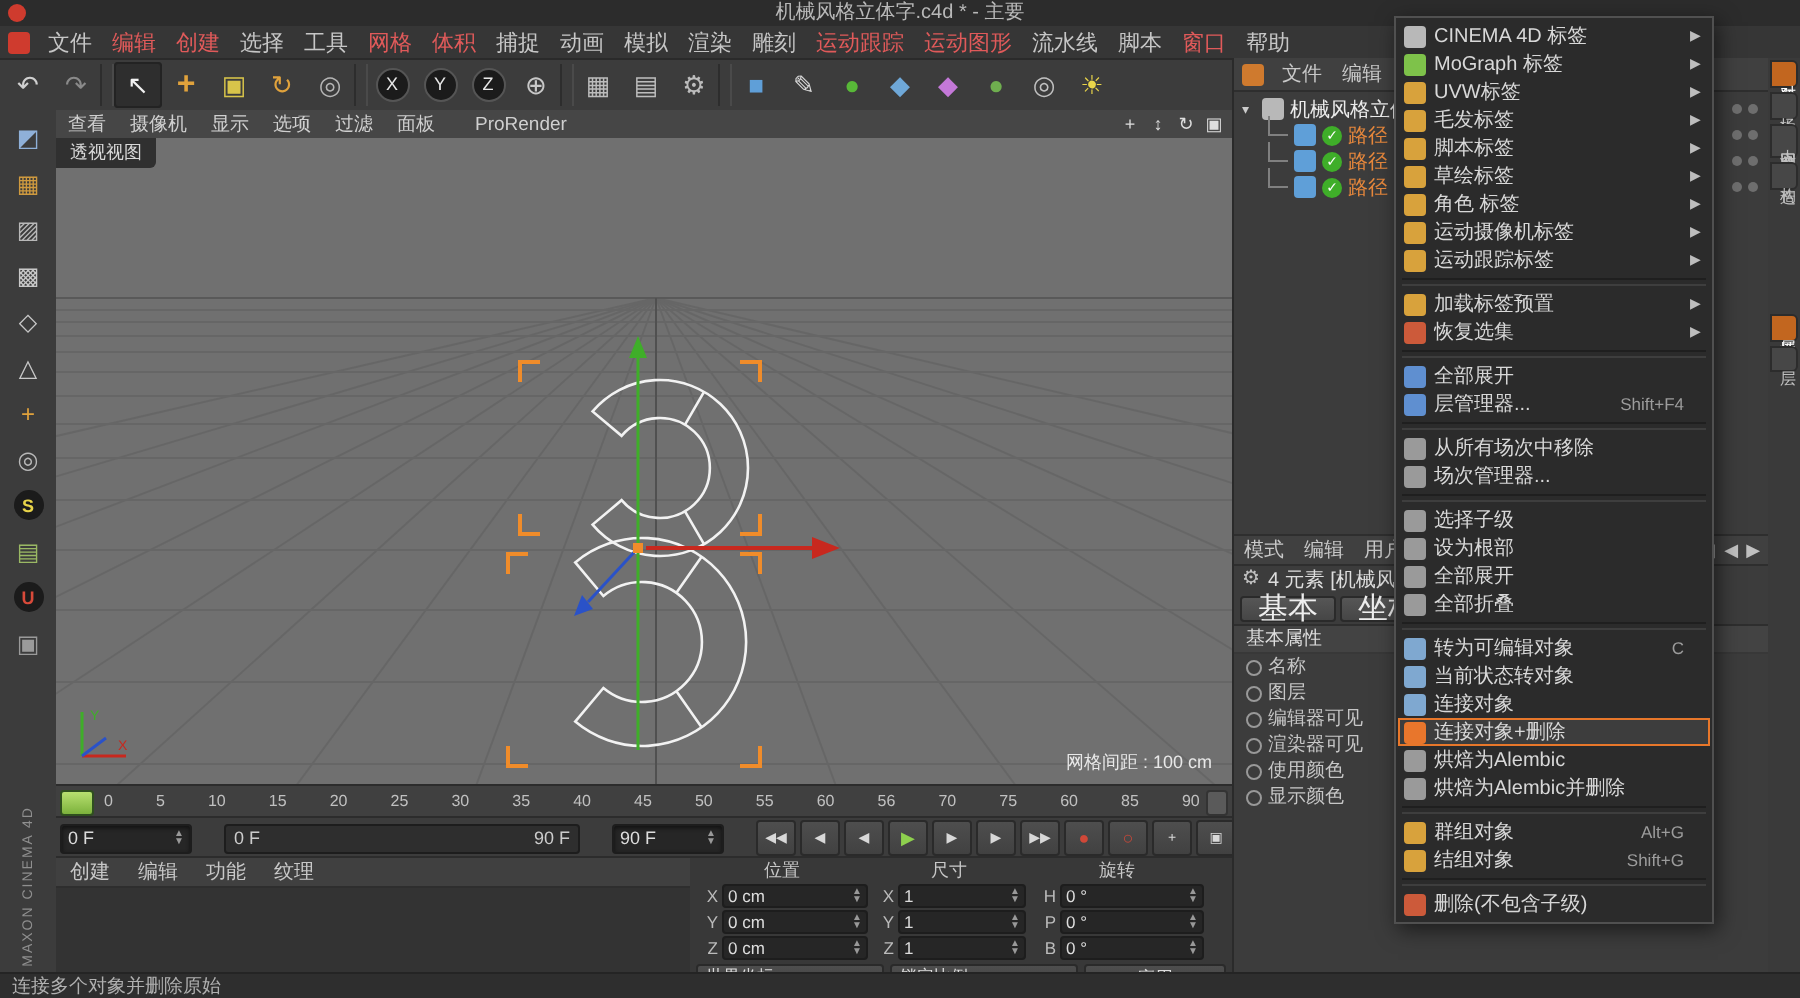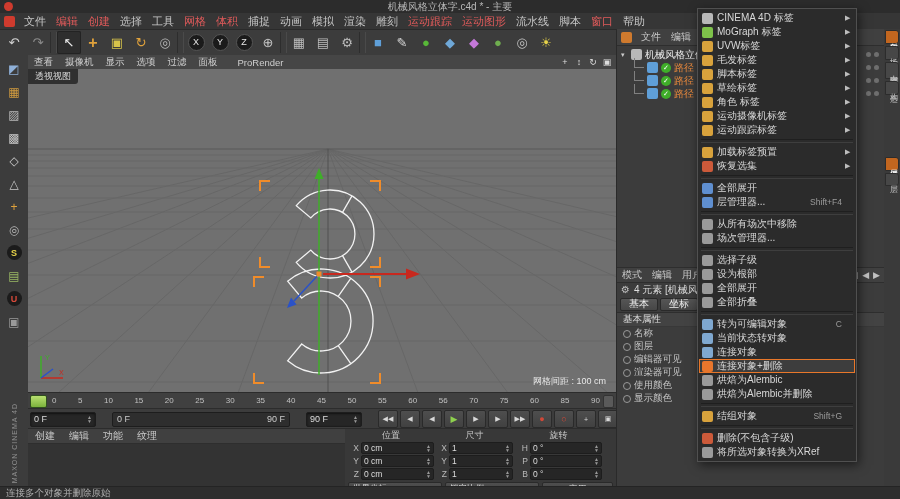--- a/index.html
+++ b/index.html
@@ -126,21 +126,21 @@
   .om-row .dots{margin-left:auto;margin-right:6px;display:flex;gap:3px;}
   .dot{width:5px;height:5px;border-radius:50%;background:#6e6e6e;}
 
   .am-bar{height:14px;background:#404040;border-bottom:1px solid #2e2e2e;display:flex;align-items:center;font-size:10px;}
   .am-bar .mi{padding:0 5px;}
   .am-icons{margin-left:auto;display:flex;gap:4px;padding-right:5px;font-size:9px;color:#c0c0c0;}
   .am-obj{height:13px;display:flex;align-items:center;font-size:10px;color:#ddd;padding-left:4px;gap:4px;}
   .gear{font-size:10px;color:#c0c0c0;}
   .am-tabs{height:14px;display:flex;gap:2px;padding:1px 3px;border-bottom:1px solid #2e2e2e;align-items:center;}
   .atab{height:11px;padding:0 8px;background:linear-gradient(#565656,#464646);border:1px solid #2a2a2a;border-radius:2px;
-        font-size:10px;color:#eee;display:flex;align-items:center;}
+        font-size:15px;color:#eee;display:flex;align-items:center;}
   .am-section{height:13px;font-size:9.5px;color:#ddd;padding-left:6px;display:flex;align-items:center;
               background:#434343;border-bottom:1px solid #383838;}
   .am-row{height:13px;display:flex;align-items:center;font-size:9.5px;padding-left:6px;gap:3px;}
   .acirc{width:6px;height:6px;border-radius:50%;border:1px solid #999;flex:none;}
   .am-row .albl{width:72px;color:#c6c6c6;white-space:nowrap;flex:none;}
   .avalue{flex:1;height:10px;margin-right:28px;background:#262626;border:1px solid #1d1d1d;border-radius:2px;
           font-size:8.5px;color:#ddd;display:flex;align-items:center;padding:0 2px;}
 
   
   .right-tabs{left:884px;top:29px;width:16px;bottom:12px;background:#3a3a3a;display:flex;flex-direction:column;
@@ -1043,20 +1043,26 @@
         <span class="cma"></span>
       </div>
 
       <div class="cmr sep">
         
         
         
         
       </div>
 
+      <div class="cmr">
+        <span class="cmi" style="background: rgb(216, 162, 60);"></span>
+        <span class="cml">群组对象</span>
+        <span class="cms">Alt+G</span>
+        <span class="cma"></span>
+      </div>
 
       <div class="cmr">
         <span class="cmi" style="background: rgb(216, 162, 60);"></span>
         <span class="cml">结组对象</span>
         <span class="cms">Shift+G</span>
         <span class="cma"></span>
       </div>
 
       <div class="cmr sep">
         
@@ -1065,21 +1071,15 @@
         
       </div>
 
       <div class="cmr">
         <span class="cmi" style="background: rgb(204, 90, 58);"></span>
         <span class="cml">删除(不包含子级)</span>
         <span class="cms"></span>
         <span class="cma"></span>
       </div>
 
-      <div class="cmr">
-        <span class="cmi" style="background: rgb(154, 154, 154);"></span>
-        <span class="cml">将所选对象转换为XRef</span>
-        <span class="cms"></span>
-        <span class="cma"></span>
-      </div>
     </div>
 
 </div>
 
 </body></html>

